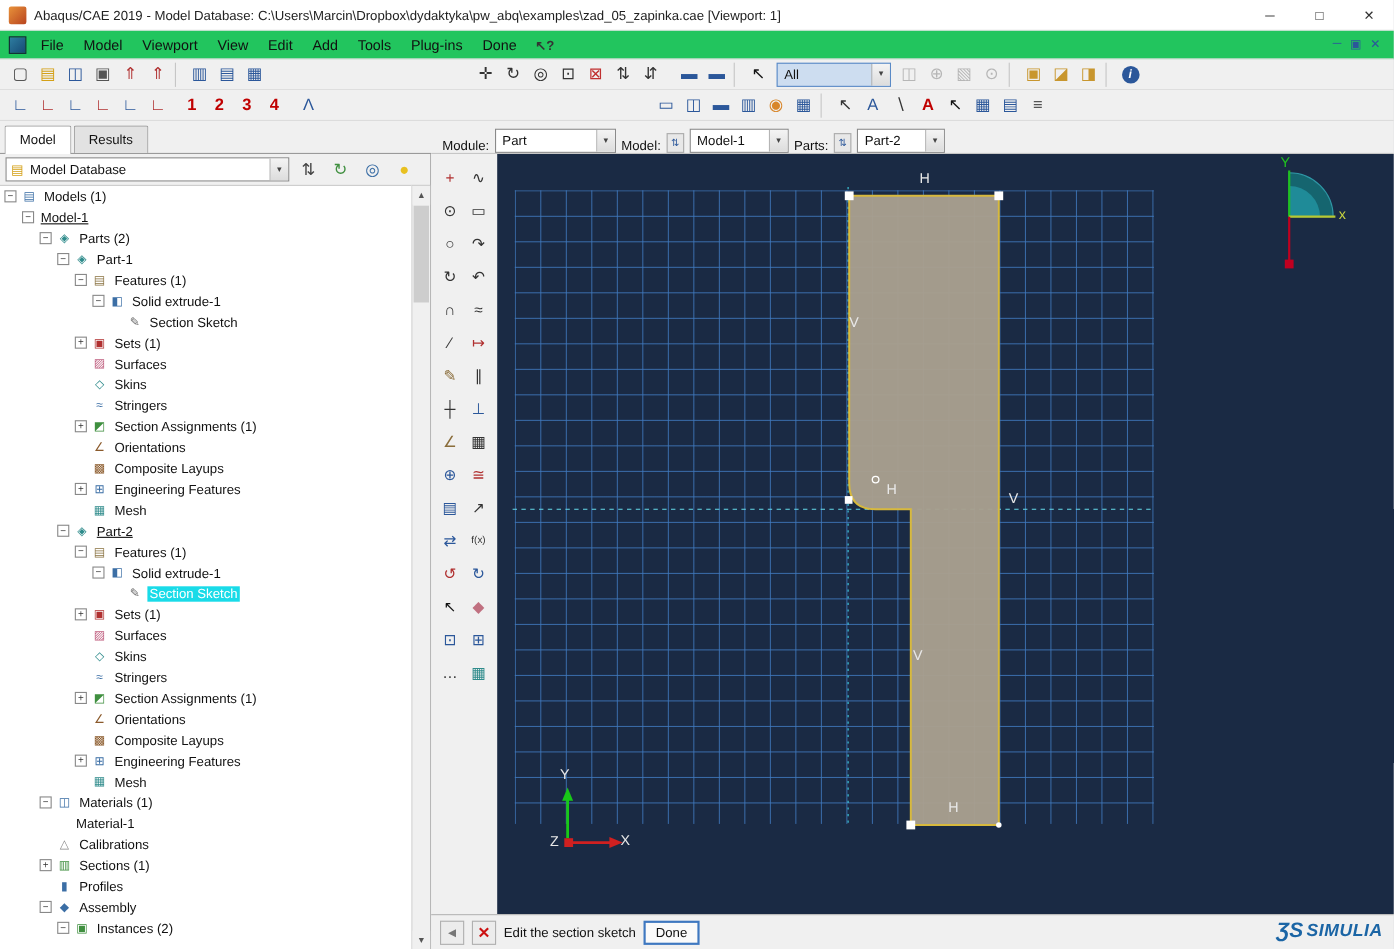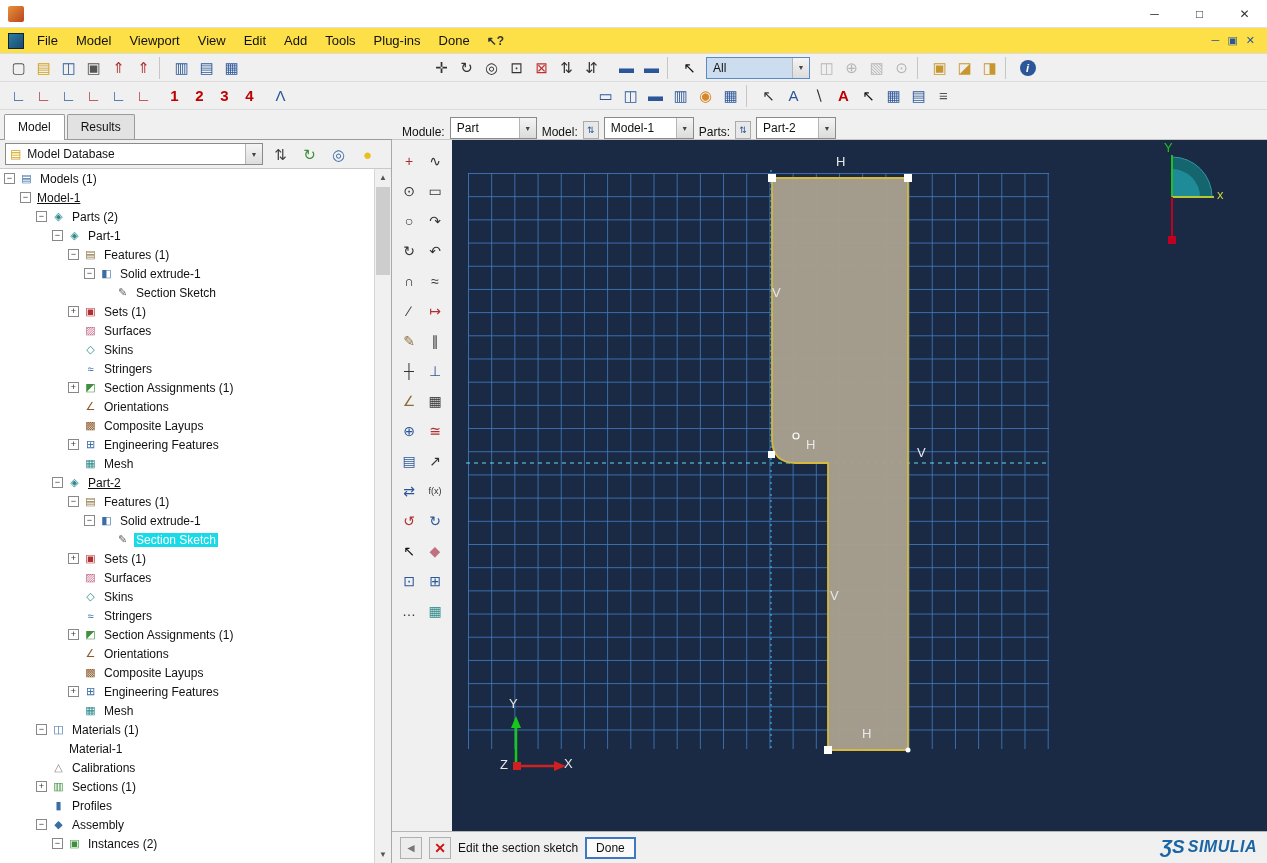--- a/index.html
+++ b/index.html
@@ -4,21 +4,21 @@
 <style>
 *{box-sizing:border-box;margin:0;padding:0}
 html,body{width:1267px;height:863px;overflow:hidden;font-family:"Liberation Sans",sans-serif;font-size:12px;background:#f0f0f0;color:#111}
 
 #titlebar{position:absolute;left:0;top:0;right:0;height:28px;background:#fff;border-bottom:1px solid #e0e0e0;display:flex;align-items:center;padding-left:8px;gap:7px}
 .app-icon{width:16px;height:16px;border-radius:2px;background:linear-gradient(135deg,#e8923a,#b8441f)}
 .title-text{font-size:12px;color:#222;white-space:nowrap}
 .win-controls{margin-left:auto;display:flex;height:100%}
 .win-btn{width:45px;height:100%;display:flex;align-items:center;justify-content:center;font-size:12px;color:#333}
 
-#menubar{position:absolute;left:0;top:28px;right:0;height:26px;background:#fde047;display:flex;align-items:center;padding:0 4px;border-bottom:1px solid #dcdcdc}
+#menubar{position:absolute;left:0;top:28px;right:0;height:26px;background:#22c55e;display:flex;align-items:center;padding:0 4px;border-bottom:1px solid #dcdcdc}
 .mdi-icon{width:16px;height:16px;background:linear-gradient(135deg,#2e7da0,#164a74);margin:0 4px;border:1px solid #123}
 .menu-item{padding:4px 9px;font-size:13px;color:#111}
 .context-help{padding:4px 8px;font-size:12px;color:#333;font-weight:bold}
 .mdi-controls{margin-left:auto;display:flex;gap:8px;padding-right:8px}
 .mdi-btn{font-size:11px;color:#2b579a}
 
 .toolbar{position:absolute;left:0;right:0;height:28px;background:#f0f0f0;display:flex;align-items:center;padding-left:6px;border-bottom:1px solid #dcdcdc}
 #toolbar1{top:54px}
 #toolbar2{top:82px}
 .tb-seg{display:flex;align-items:center;height:100%}
@@ -72,20 +72,21 @@
 .done-btn{border:2px solid #3f78c0;background:#fafafa;padding:0 9px;height:22px;font-size:12px;display:flex;align-items:center}
 #logo{position:absolute;right:10px;bottom:5px;display:flex;align-items:center;gap:3px;color:#1b65a5}
 #logo .mark{font-weight:900;font-style:italic;font-size:19px}
 #logo .brand{font-weight:bold;font-style:italic;font-size:16px;letter-spacing:.5px}
 </style>
 </head>
 <body>
 
 <div id="titlebar">
   <div class="app-icon"></div>
+  <div class="title-text">Abaqus/CAE 2019 - Model Database: C:\Users\Marcin\Dropbox\dydaktyka\pw_abq\examples\zad_05_zapinka.cae [Viewport: 1]</div>
   <div class="win-controls">
     <div class="win-btn">─</div>
     <div class="win-btn">□</div>
     <div class="win-btn">✕</div>
   </div>
 </div>
 
 <div id="menubar">
   <div class="mdi-icon"></div>
   <div style="display:flex">
@@ -288,21 +289,21 @@
       </div>
     </div>
 </div>
 
 <div id="tabs-row">
   <div class="tab active">Model</div>
   <div class="tab">Results</div>
 </div>
 <div id="module-bar">
   <span>Module:</span>
-  <div class="combo" style="width:87px">
+  <div class="combo" style="width:110px">
     <span class="val">Part</span>
     <span class="combo-btn">▼</span>
   </div>
   <span>Model:</span>
   <div class="mini-btn">⇅</div>
   <div class="combo" style="width:90px">
     <span class="val">Model-1</span>
     <span class="combo-btn">▼</span>
   </div>
   <span>Parts:</span>

